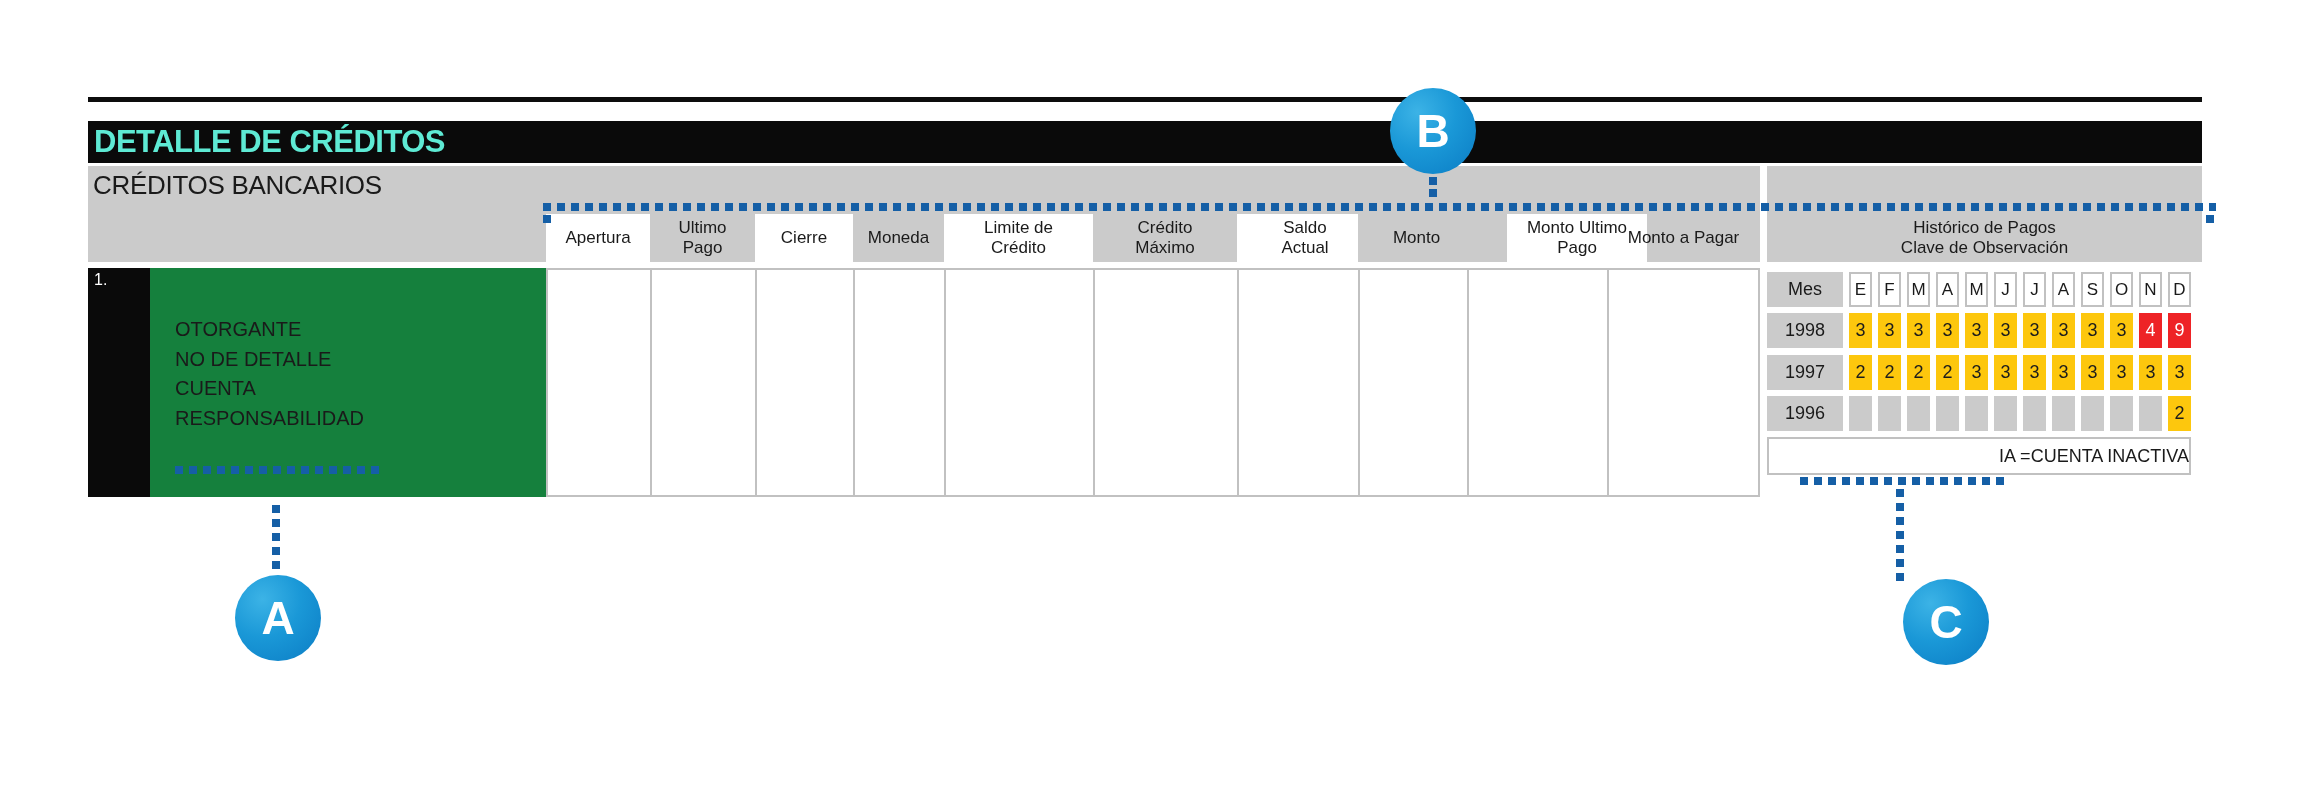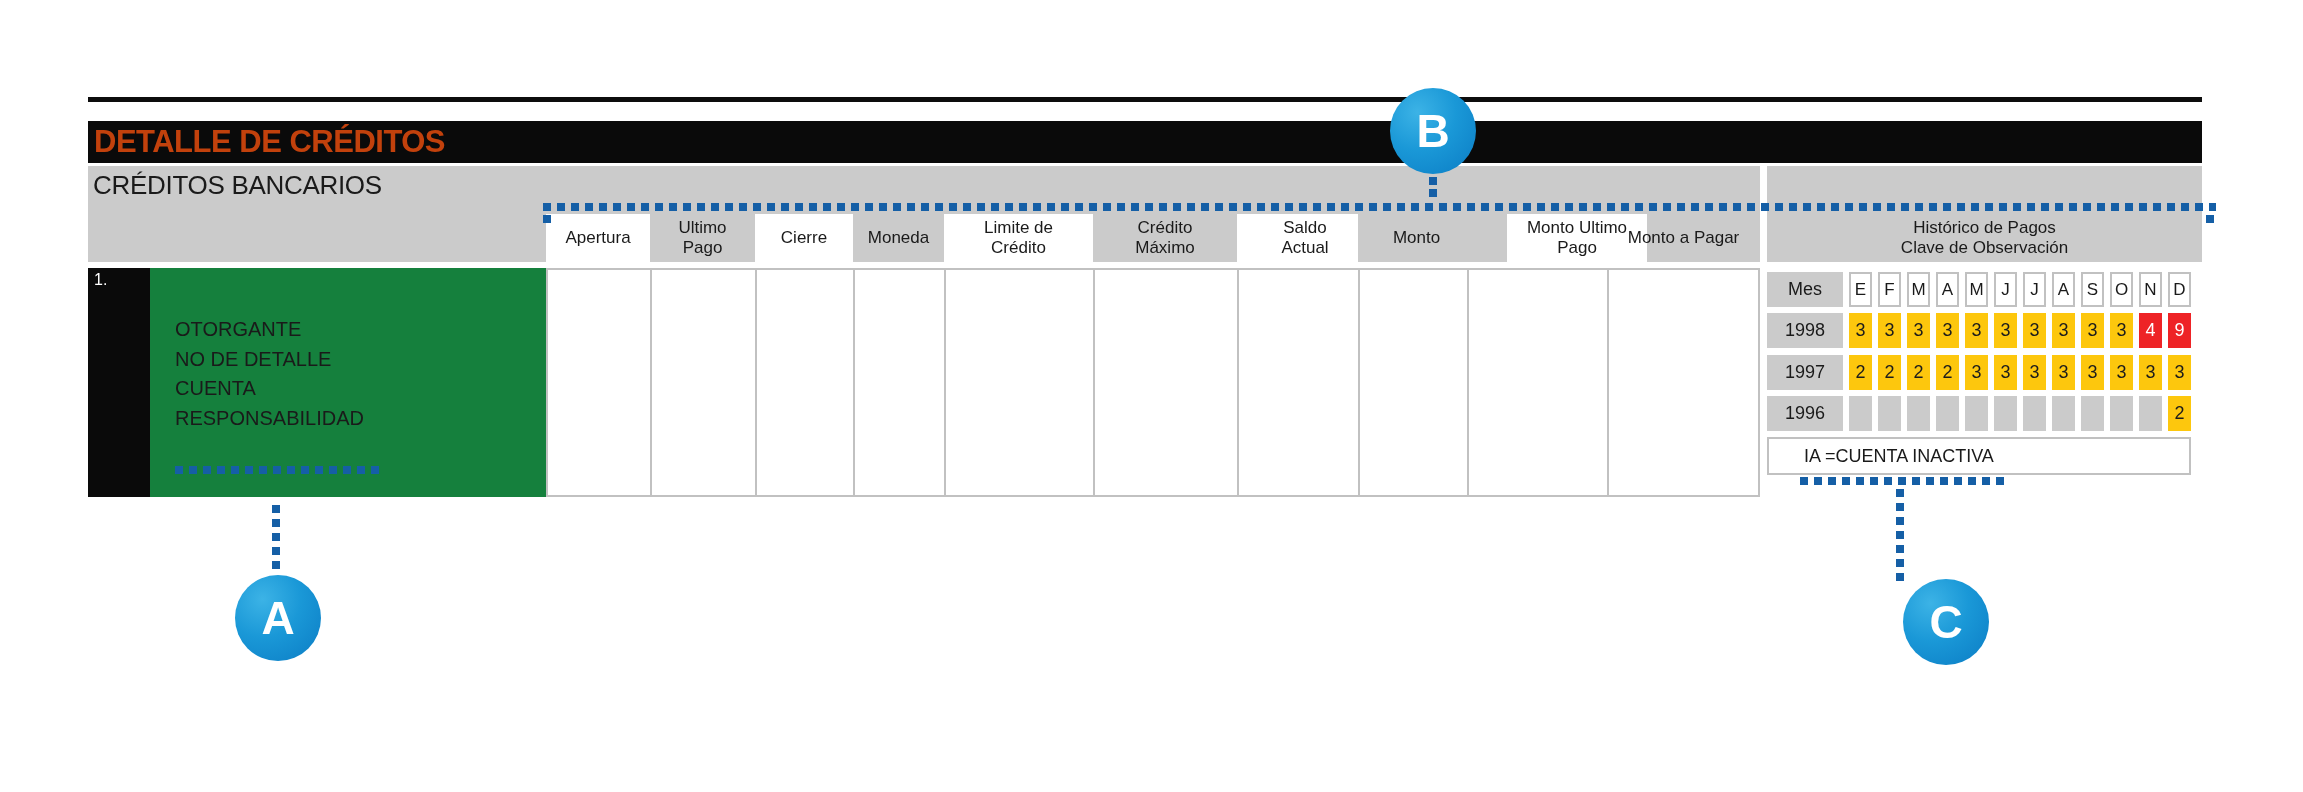--- a/index.html
+++ b/index.html
@@ -2,21 +2,21 @@
 <html><head>
 <meta charset="utf-8">
 <style>
   html,body{margin:0;padding:0;background:#ffffff;}
   .canvas{position:relative;width:2303px;height:792px;background:#ffffff;overflow:hidden;
           font-family:"Liberation Sans", sans-serif;color:#1a1a1a;}
   .abs{position:absolute;}
 
   
   .toprule{left:88px;top:97px;width:2114px;height:5px;background:#0d0d0d;}
-  .titlebar{left:88px;top:121px;width:2114px;height:42px;background:#0a0a0a;color:#c2410c;
+  .titlebar{left:88px;top:121px;width:2114px;height:42px;background:#0a0a0a;color:#5eead4;
             display:flex;align-items:center;padding-left:6px;box-sizing:border-box;
             font-size:31px;font-weight:700;letter-spacing:-0.5px;}
 
   
   .band{left:88px;top:166px;width:2114px;height:96px;background:#cbcbcb;}
   .section-title{left:93px;top:170px;font-size:26px;letter-spacing:-0.3px;}
   .rowhdr-label{left:93px;top:207px;font-size:15.5px;line-height:19px;white-space:pre-line;}
   .hdr{top:214px;height:48px;display:flex;align-items:center;justify-content:center;
        text-align:center;font-size:17px;line-height:20px;white-space:pre-line;box-sizing:border-box;}
   .hdr.boxed{background:#ffffff;}
@@ -43,21 +43,21 @@
   .hlabel{background:#cbcbcb;font-size:18px;}
   .hm{background:#ffffff;border:2px solid #c1c1c1;font-size:17px;}
   .hc{font-size:18px;}
   .hc.y{background:#fdc70d;color:#1c1c1c;}
   .hc.r{background:#ee2326;color:#ffffff;}
   .hc.e{background:#cbcbcb;}
 
   
   .legendbox{left:1767px;top:437px;width:424px;height:38px;background:#ffffff;
              border:2px solid #c1c1c1;box-sizing:border-box;display:flex;align-items:center;
-             padding-left:35px;font-size:18px;}
+             padding-left:35px;font-size:18px;justify-content:flex-end;}
 
   
   .marker{width:86px;height:86px;border-radius:50%;color:#ffffff;font-weight:700;font-size:46px;
           display:flex;align-items:center;justify-content:center;
           background:radial-gradient(circle at 32% 28%,#3cb3e6 0%,#1a98d7 45%,#0b7cc4 100%);}
 </style>
 </head>
 <body>
 
 <div class="canvas">

